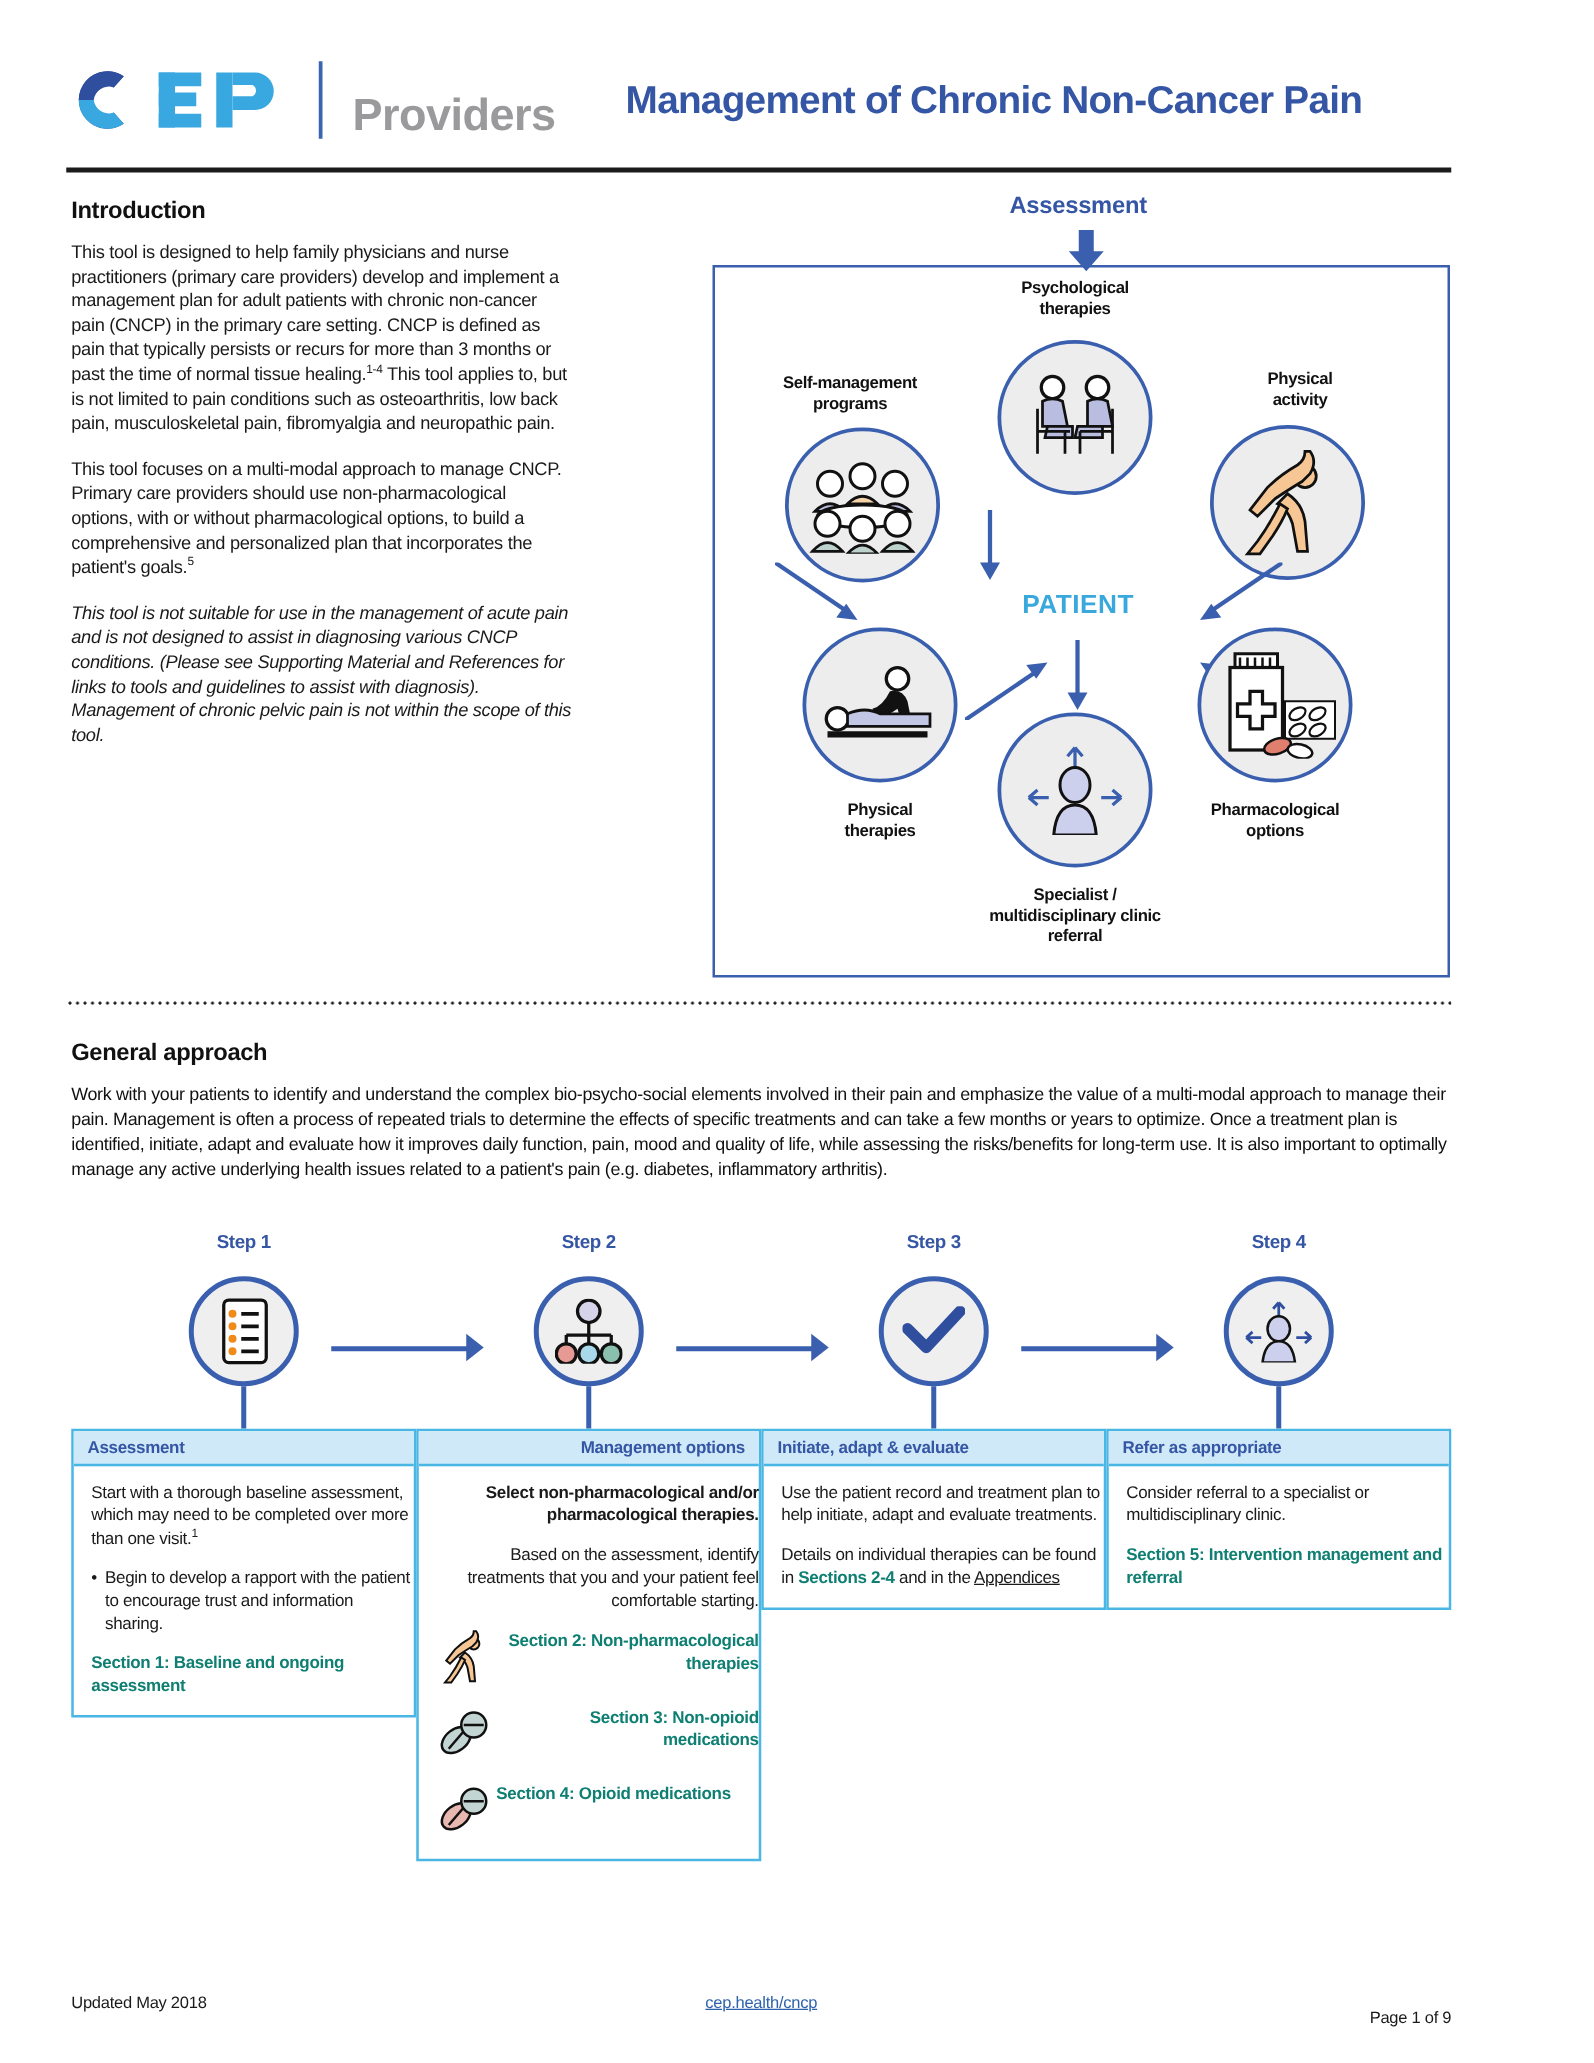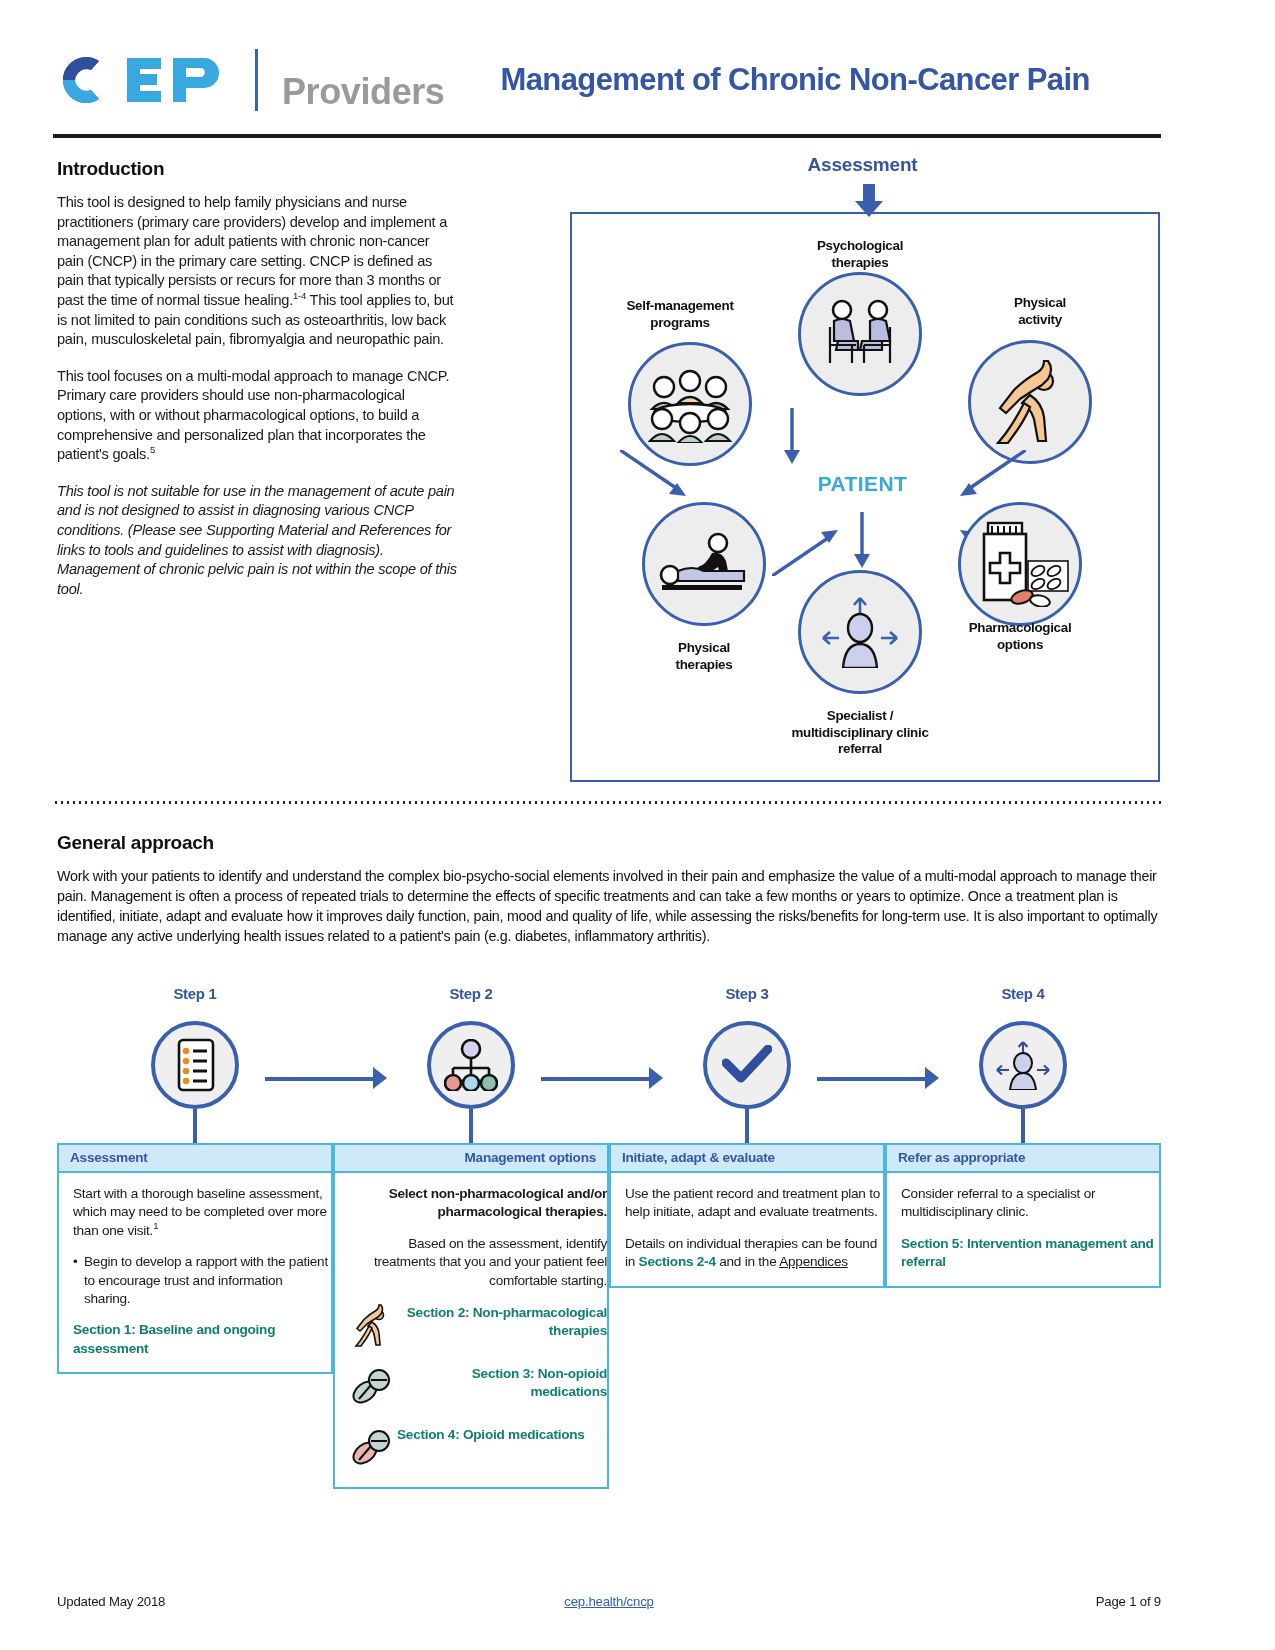--- a/index.html
+++ b/index.html
@@ -63,21 +63,21 @@
   .sec-row{display:flex;align-items:flex-start;gap:2px;margin-bottom:15px;}
   .sec-ico{flex:0 0 46px;height:46px;display:flex;align-items:center;justify-content:center;}
   .sec-txt{font-size:13.6px;line-height:18px;font-weight:bold;color:#0e7f72;letter-spacing:-0.25px;padding-top:1px;}
   .ulink{text-decoration:underline;}
 
   
   .footer{position:absolute;left:57px;top:1594px;width:1104px;font-size:13.2px;color:#1a1a1a;letter-spacing:-0.2px;}
   .footer .l{position:absolute;left:0;top:0;}
   .footer .c{position:absolute;left:0;right:0;top:0;text-align:center;}
   .footer .c a{color:#2f62ad;text-decoration:underline;}
-  .footer .r{position:absolute;right:0;top:0;padding-left:11px;}
+  .footer .r{position:absolute;right:0;top:12px;padding-left:11px;}
 </style>
 </head>
 <body>
 
 <div class="page">
 
   <div class="header">
     <div class="logo-cep">
       <svg width="178" height="62" viewBox="0 0 178 62">
         <path d="M44 12 A23 23 0 1 0 44 50 L36 41 A12 12 0 1 1 36 21 Z" fill="#2f4f9e"></path>
@@ -106,21 +106,21 @@
 
   <div class="assess-wrap">
     <div class="assess-title">Assessment</div>
     <div class="dwn-arrow">
       <svg width="34" height="34" viewBox="0 0 34 34">
           <path d="M11 0 h12 v17 h8 L17 33 L3 17 h8 Z" fill="#3a5fae"></path>
         </svg>
     </div>
     <div class="assess-box"></div>
 
-    <div class="nlabel" style="left:190px;top:88px;width:220px;">
+    <div class="nlabel" style="left:190px;top:72px;width:220px;">
       <div>Psychological</div>
       <div>therapies</div>
     </div>
     <div class="node" style="left:238px;top:122px;">
       <svg width="84" height="74" viewBox="0 0 84 74">
         <circle cx="24" cy="13" r="9" fill="#fff" stroke="#111" stroke-width="2.6"></circle>
         <path d="M16 24 q8-4 16 0 l4 20 h-20 Z" fill="#b9bddf" stroke="#111" stroke-width="2.2"></path>
         <path d="M20 44 h20 v9 h-22 Z" fill="#b9bddf" stroke="#111" stroke-width="2.2"></path>
         <path d="M12 30 v36 M12 48 h26 M34 48 v18" fill="none" stroke="#111" stroke-width="2.2"></path>
         <circle cx="60" cy="13" r="9" fill="#fff" stroke="#111" stroke-width="2.6"></circle>
@@ -229,21 +229,21 @@
         <g stroke="#111" stroke-width="1.8" fill="none">
           <ellipse cx="68" cy="50" rx="7" ry="4.4" transform="rotate(-30 68 50)"></ellipse>
           <ellipse cx="84" cy="50" rx="7" ry="4.4" transform="rotate(-30 84 50)"></ellipse>
           <ellipse cx="68" cy="63" rx="7" ry="4.4" transform="rotate(-30 68 63)"></ellipse>
           <ellipse cx="84" cy="63" rx="7" ry="4.4" transform="rotate(-30 84 63)"></ellipse>
         </g>
         <ellipse cx="52" cy="76" rx="11" ry="6" fill="#e07f6e" stroke="#111" stroke-width="2" transform="rotate(-18 52 76)"></ellipse>
         <ellipse cx="70" cy="80" rx="10" ry="5.5" fill="#fff" stroke="#111" stroke-width="2" transform="rotate(12 70 80)"></ellipse>
       </svg>
     </div>
-    <div class="nlabel" style="left:350px;top:470px;width:220px;">
+    <div class="nlabel" style="left:350px;top:490px;width:220px;">
       <div>Pharmacological</div>
       <div>options</div>
     </div>
 
     <div class="node" style="left:238px;top:420px;">
       <svg width="82" height="72" viewBox="0 0 82 72">
         <path d="M41 2 v16 M41 2 l-6 7 M41 2 l6 7" stroke="#3a5fae" stroke-width="2.6" fill="none"></path>
         <path d="M4 42 h16 M4 42 l7 -6 M4 42 l7 6" stroke="#3a5fae" stroke-width="2.6" fill="none"></path>
         <path d="M78 42 h-16 M78 42 l-7 -6 M78 42 l-7 6" stroke="#3a5fae" stroke-width="2.6" fill="none"></path>
         <ellipse cx="41" cy="32" rx="12" ry="14" fill="#ccd0ec" stroke="#111" stroke-width="2.4"></ellipse>

